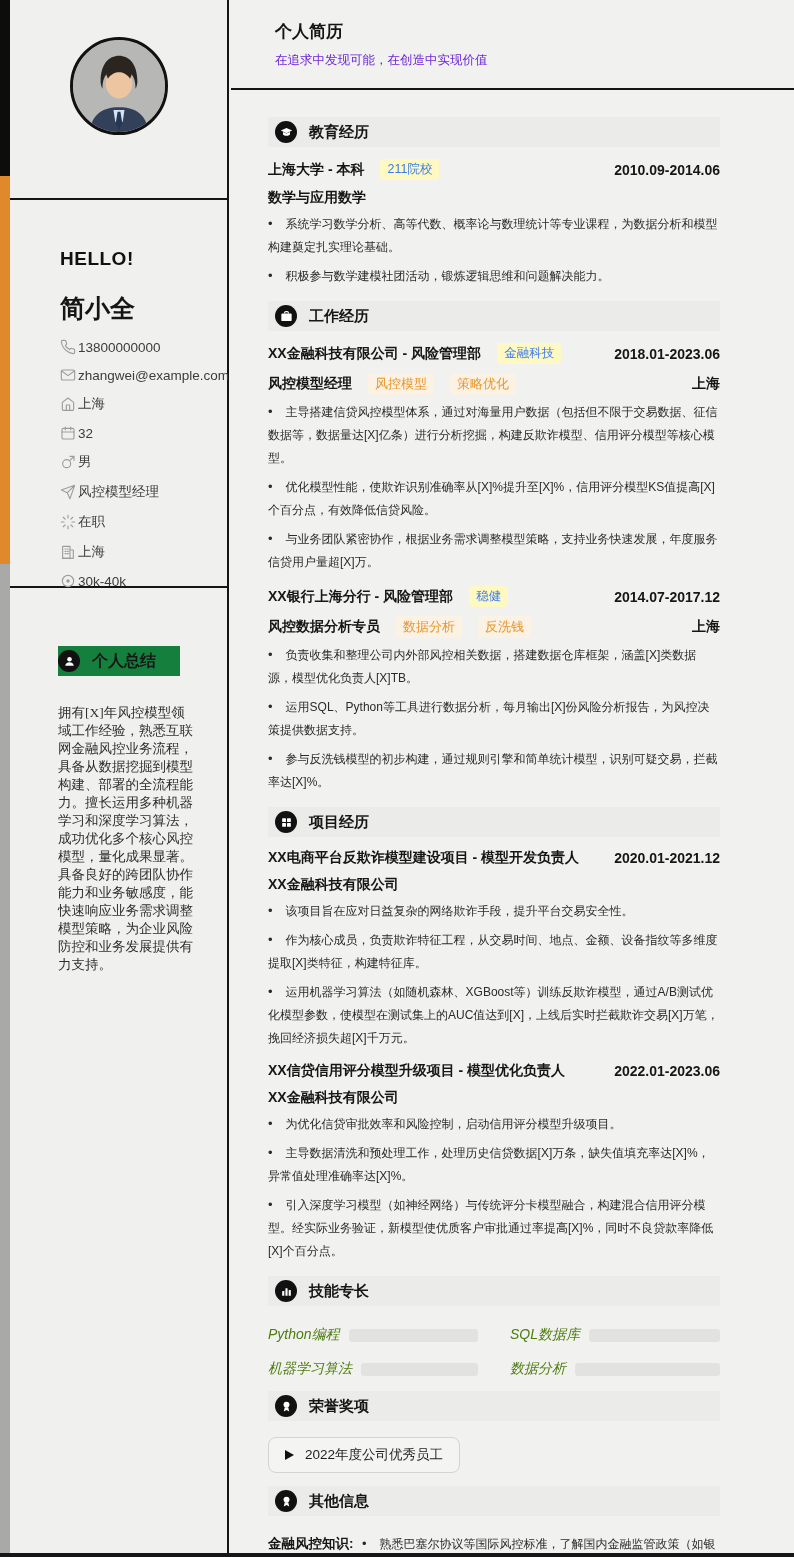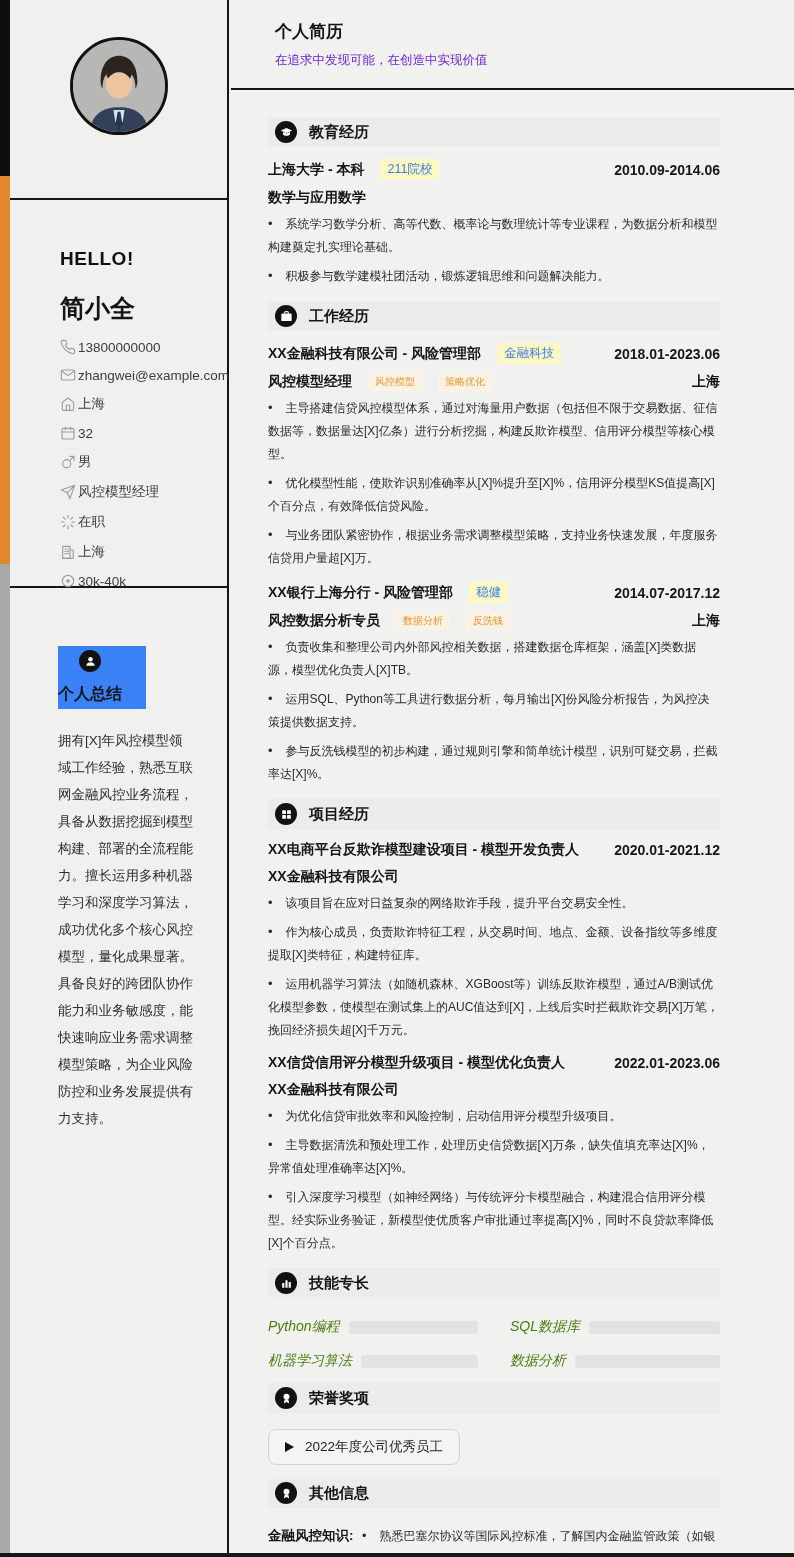--- a/index.html
+++ b/index.html
@@ -20,22 +20,22 @@
 
   .hello-block { height:388px; border-bottom:2px solid #151515; padding:48px 14px 0 50px; }
   .hello-text { font-size:19px; font-weight:800; letter-spacing:.5px; color:#111; }
   .person-name { font-size:25px; font-weight:700; color:#151515; margin-top:22px; }
   .contact-list { list-style:none; margin-top:14px; }
   .contact-item { display:flex; align-items:center; gap:2px; margin-top:12px; font-size:13.5px; color:#3c3c3c; }
   .contact-icon { width:16px; height:16px; flex:none; color:#9d9d9b; }
   .contact-icon svg { display:block; width:16px; height:16px; stroke:currentColor; fill:none; stroke-width:1.7; stroke-linecap:round; stroke-linejoin:round; }
 
   .summary-block { padding:58px 32px 0 48px; }
-  .summary-title { display:inline-flex; align-items:center; gap:12px; background:#3b82f6; padding:4px 24px 4px 0; font-size:16px; font-weight:700; color:#161616;flex-direction:column; }
-  .summary-text { margin-top:18px; font-size:13.5px; line-height:27px; color:#2e2e2e; }
+  .summary-title { display:inline-flex; align-items:center; gap:12px; background:#15803d; padding:4px 24px 4px 0; font-size:16px; font-weight:700; color:#161616; }
+  .summary-text { margin-top:28px; font-size:13.5px; line-height:18px; color:#2e2e2e;font-family:Liberation Serif, serif; }
 
   .circle-icon { width:22px; height:22px; border-radius:50%; background:#111; display:flex; align-items:center; justify-content:center; flex:none; }
   .circle-icon svg { width:13px; height:13px; fill:#ffffff; display:block; }
 
   
   .main { position:absolute; left:231px; top:0; width:563px; height:1553px; }
   .main-header { height:90px; border-bottom:2px solid #151515; padding:20px 0 0 44px; }
   .page-title { font-size:17px; font-weight:700; color:#151515; }
   .page-subtitle { font-size:12.5px; color:#6d28d9; margin-top:9px; }
   .main-inner { width:452px; margin-left:37px; }
@@ -44,21 +44,21 @@
   .section-title-row.first { margin-top:27px;text-align:right; }
 
   .entry-head { display:flex; align-items:center; margin-top:12px; }
   .entry-title { font-size:14px; font-weight:700; color:#161616; }
   .spacer { flex:1; }
   .entry-date { font-size:14px; font-weight:700; color:#161616; white-space:nowrap; }
   .entry-sub { display:flex; align-items:center; margin-top:9px;text-align:center; }
   .role { font-size:14px; font-weight:700; color:#161616; }
   .location { font-size:14px; font-weight:700; color:#161616; }
   .tag-blue { margin-left:16px; font-size:12.5px; color:#3d7de9; background:#fef9c3; border-radius:4px; padding:2px 7px; white-space:nowrap; }
-  .tag-orange { margin-left:16px; font-size:10px; color:#e8962e; background:#fbf2e4; border-radius:4px; padding:2px 7px; white-space:nowrap; }
+  .tag-orange { margin-left:16px; font-size:13px; color:#e8962e; background:#fbf2e4; border-radius:4px; padding:2px 7px; white-space:nowrap; }
 
   .bullets { margin-top:3px; }
   .bullet { font-size:12px; line-height:23px; color:#2b2b2b; margin-top:5px; }
   .bullet::before { content:"•"; margin-right:13px; font-size:13px; }
 
   
   .skills-grid { display:grid; grid-template-columns:1fr 1fr; column-gap:32px; margin-top:4px; }
   .skill { display:flex; align-items:center; margin-top:16px; }
   .skill-label { font-size:14px; color:#4d7c0f; white-space:nowrap; margin-right:9px;font-style:italic; }
   .skill-track { flex:1; height:13px; background:#e2e2e0; border-radius:3px; }

